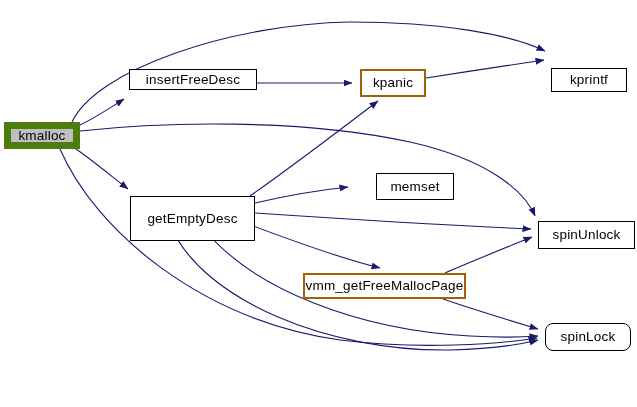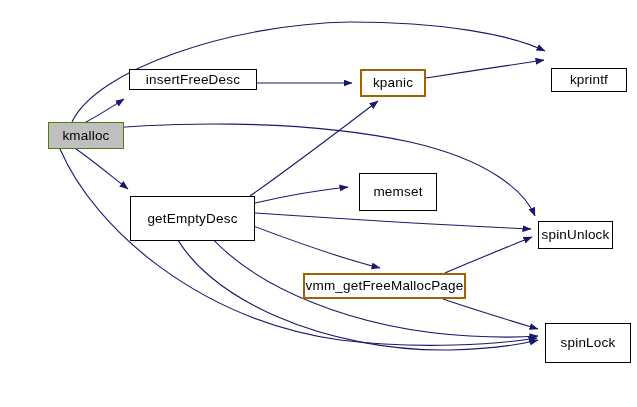--- a/index.html
+++ b/index.html
@@ -32,22 +32,21 @@
     line-height: 1;
     letter-spacing: 0.2px;
     color: #000000;
     background: #ffffff;
     border: 1px solid #000000;
     white-space: nowrap;
     z-index: 2;
   }
   .gnode.root {
     background: #bfbfbf;
-    border: 1px solid #4d7c0f;
-    margin-left: 44px;
+    border: 7px solid #4d7c0f;
   }
   .gnode.redborder {
     border: 2px solid #a16207;
   }
   .gnode-label {
     display: block;
     pointer-events: none;
   }
 </style>
 </head>
@@ -87,26 +86,26 @@
       </div>
       <div class="gnode redborder" style="left: 360px; top: 69px; width: 66px; height: 28px;">
         <span class="gnode-label">kpanic</span>
       </div>
       <div class="gnode" style="left: 551px; top: 44px; width: 76px; height: 24px; margin-top: 24px;">
         <span class="gnode-label">kprintf</span>
       </div>
       <div class="gnode" style="left: 130px; top: 196px; width: 125px; height: 45px;">
         <span class="gnode-label">getEmptyDesc</span>
       </div>
-      <div class="gnode" style="left: 359px; top: 173px; width: 78px; height: 38px;">
+      <div class="gnode" style="left: 376px; top: 173px; width: 78px; height: 27px;">
         <span class="gnode-label">memset</span>
       </div>
-      <div class="gnode" style="left: 538px; top: 221px; width: 75px; height: 28px;">
+      <div class="gnode" style="left: 538px; top: 221px; width: 97px; height: 28px;">
         <span class="gnode-label">spinUnlock</span>
       </div>
       <div class="gnode redborder" style="left: 303px; top: 273px; width: 163px; height: 26px;">
         <span class="gnode-label">vmm_getFreeMallocPage</span>
       </div>
-      <div class="gnode" style="left: 545px; top: 323px; width: 86px; height: 40px;">
+      <div class="gnode" style="left: 545px; top: 323px; width: 86px; height: 28px; border-radius: 8px;">
         <span class="gnode-label">spinLock</span>
       </div>
     </div>
 </div>
 
 </body></html>

